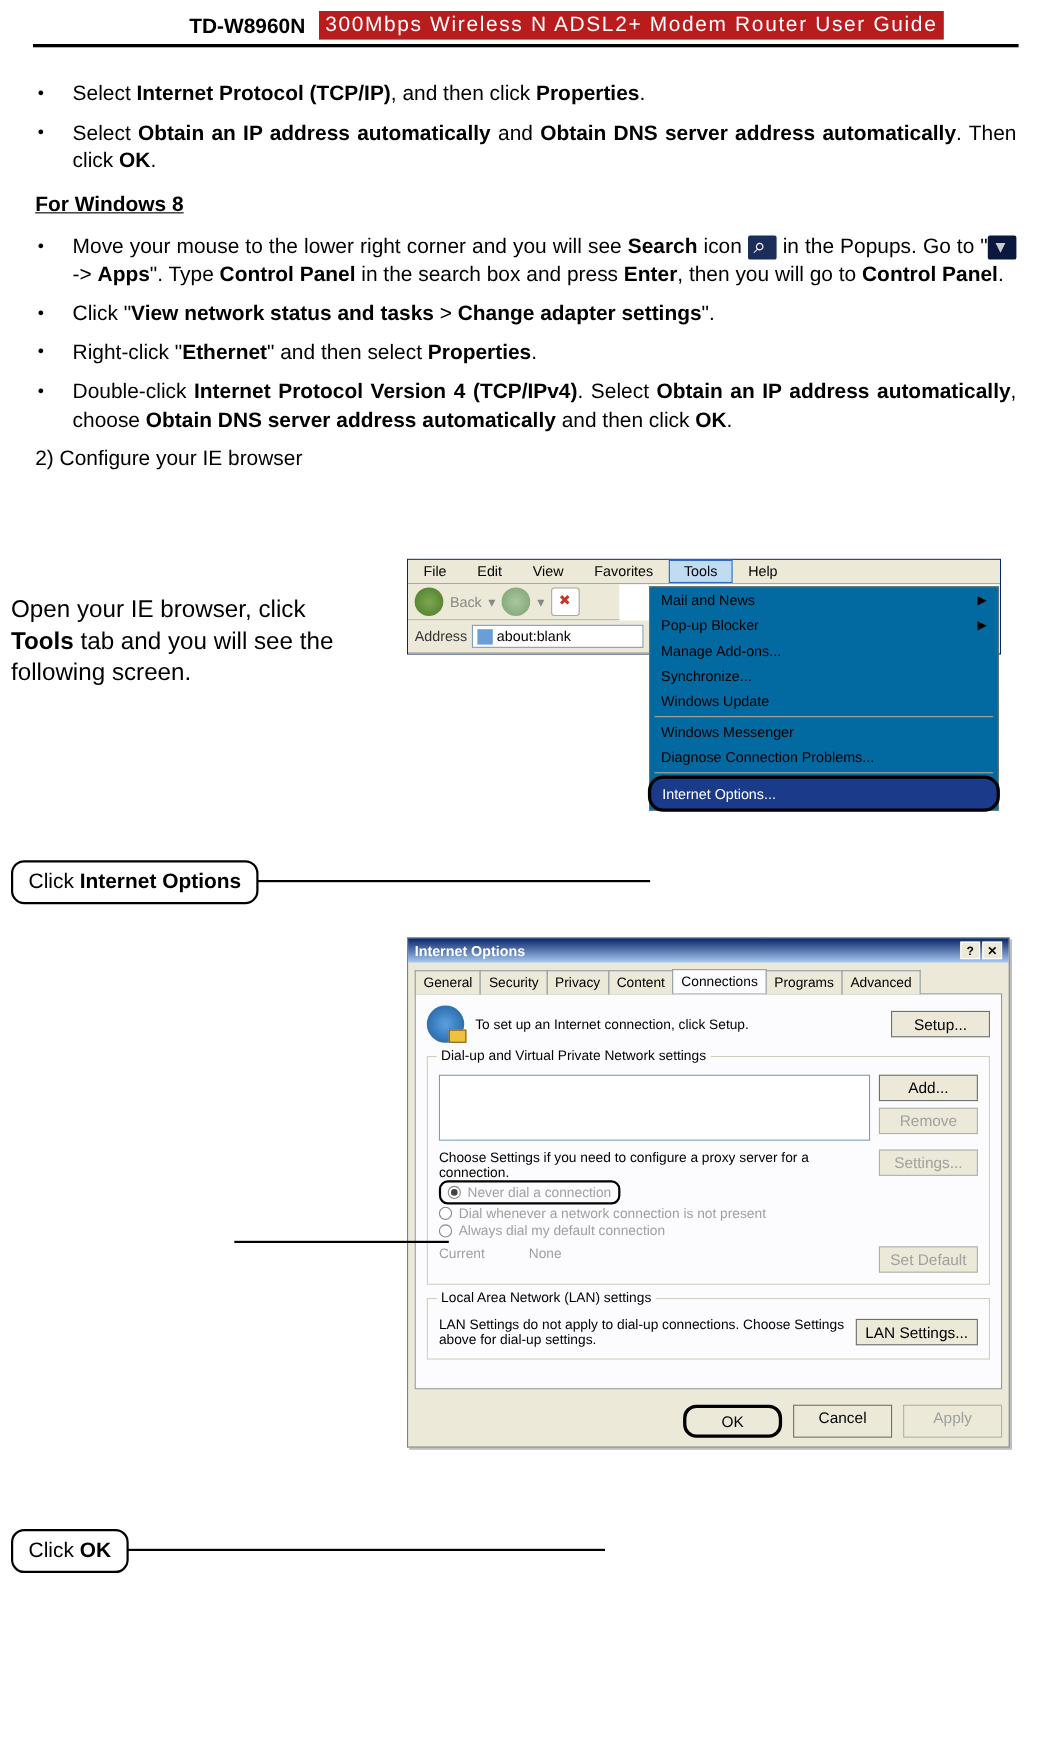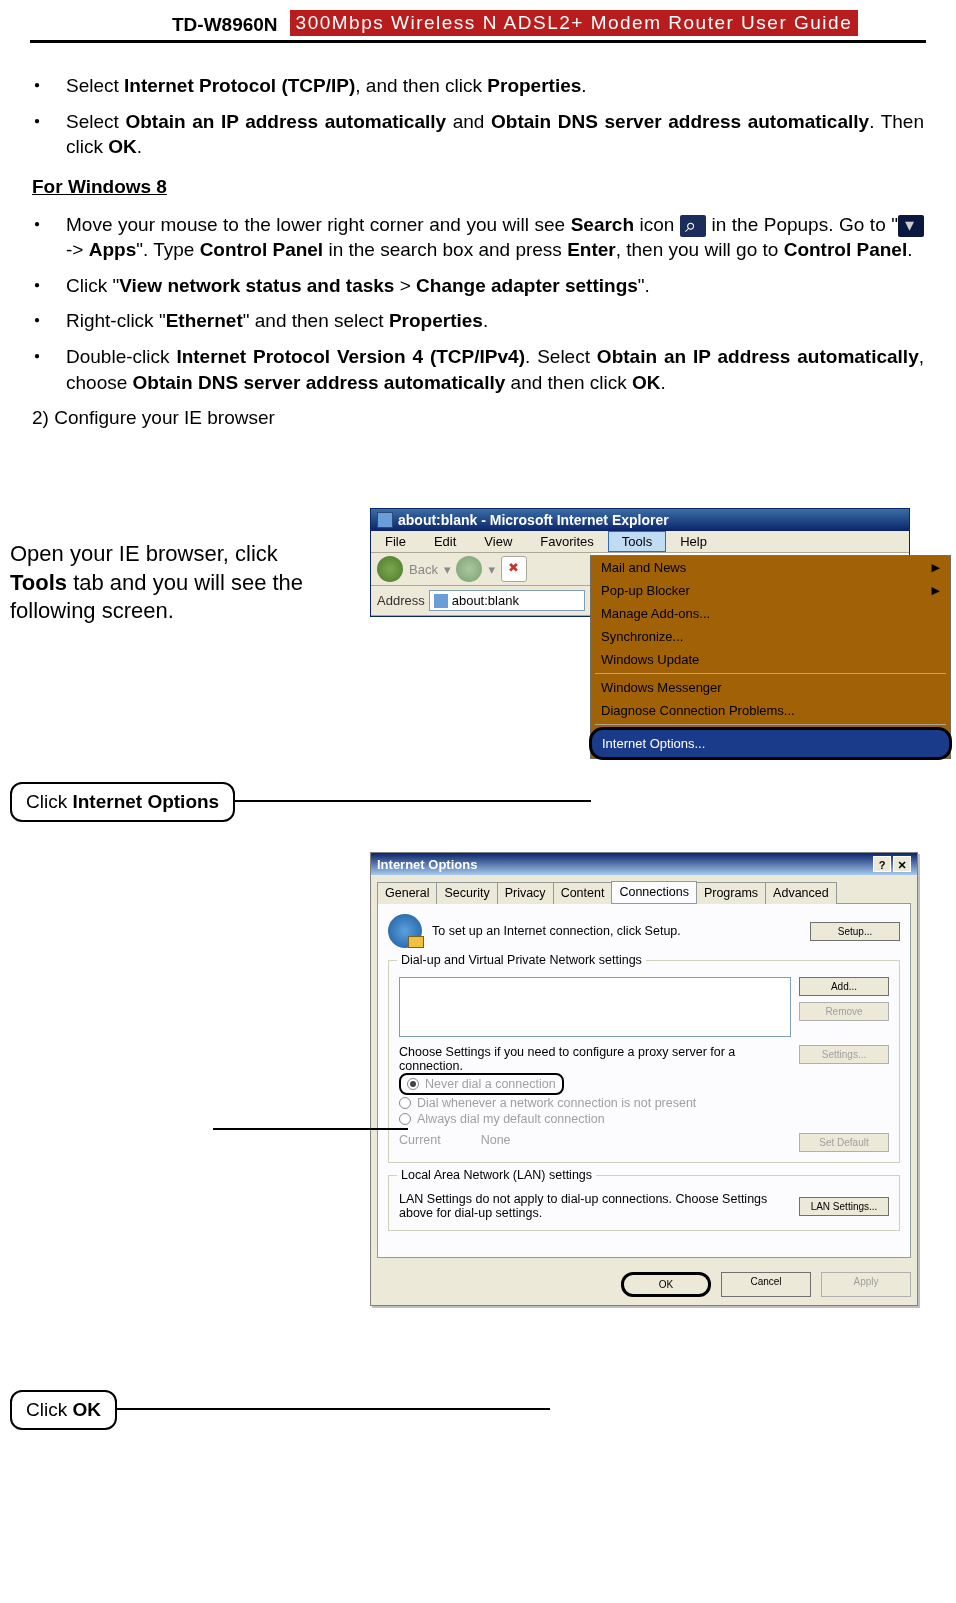--- a/index.html
+++ b/index.html
@@ -160,21 +160,21 @@
     background: #c0dcf3;
     border: 1px solid #316ac5;
     padding: 2px 13px;
   }
   .ie-toolbar {
     background: #ece9d8;
     display: flex;
     align-items: center;
     gap: 6px;
     padding: 3px 6px;
-    width: 220px;
+    width: 192px;
     border-bottom: 1px solid #aca899;
   }
   .ie-toolbar .tb-btn {
     width: 26px; height: 26px;
     background: radial-gradient(#7ea64f,#4a7a2a);
     border-radius: 50%;
     display: inline-block;
   }
   .ie-toolbar .tb-btn.red {
     background: #fff;
@@ -218,22 +218,22 @@
   }
   .ie-address .addr-box .small-icon {
     width: 14px; height: 14px;
     background: #6a9ed8;
     display: inline-block;
   }
   .ie-dropdown {
     position: absolute;
     left: 219px;
     top: 24px;
-    width: 361px;
-    background: #a16207;
+    width: 318px;
+    background: #0369a1;
     border: 1px solid #716f64;
     font-size: 13px;
     z-index: 30;
   }
   .ie-dropdown .dd-item {
     padding: 4px 10px;
     display: flex;
     justify-content: space-between;
     align-items: center;
   }
@@ -330,21 +330,21 @@
     bottom: 0; right: -2px;
     border: 1px solid #806020;
   }
   .io-setup-row .txt { flex: 1; }
   .io-btn {
     min-width: 90px;
     padding: 3px 8px;
     background: #ece9d8;
     border: 1px solid #707070;
     text-align: center;
-    font-size: 10px;
+    font-size: 14px;
   }
   .io-btn.disabled {
     color: #a0a0a0;
     border-color: #b0b0b0;
   }
   .io-group {
     border: 1px solid #d0d0bf;
     position: relative;
     padding: 16px 10px 10px 10px;
     margin-bottom: 12px;
@@ -472,24 +472,20 @@
   <div class="connector" style="left:224px; top:800px; width:367px;"></div>
 
   <div class="connector" style="left:213px; top:1128px; width:195px;"></div>
 
   <div class="callout-box" style="left:10px; top:1390px;">
     <span>Click </span><b>OK</b>
   </div>
   <div class="connector" style="left:108px; top:1408px; width:442px;"></div>
 
   <div class="ie-window">
-    <div class="ie-titlebar">
-      <span class="app-icon"></span>
-      <span>about:blank - Microsoft Internet Explorer</span>
-    </div>
     <div style="position:relative;">
       <div class="ie-menubar">
         <span class="mitem">File</span>
         <span class="mitem">Edit</span>
         <span class="mitem">View</span>
         <span class="mitem">Favorites</span>
         <span class="mitem active">Tools</span>
         <span class="mitem">Help</span>
       </div>
       <div class="ie-toolbar">

